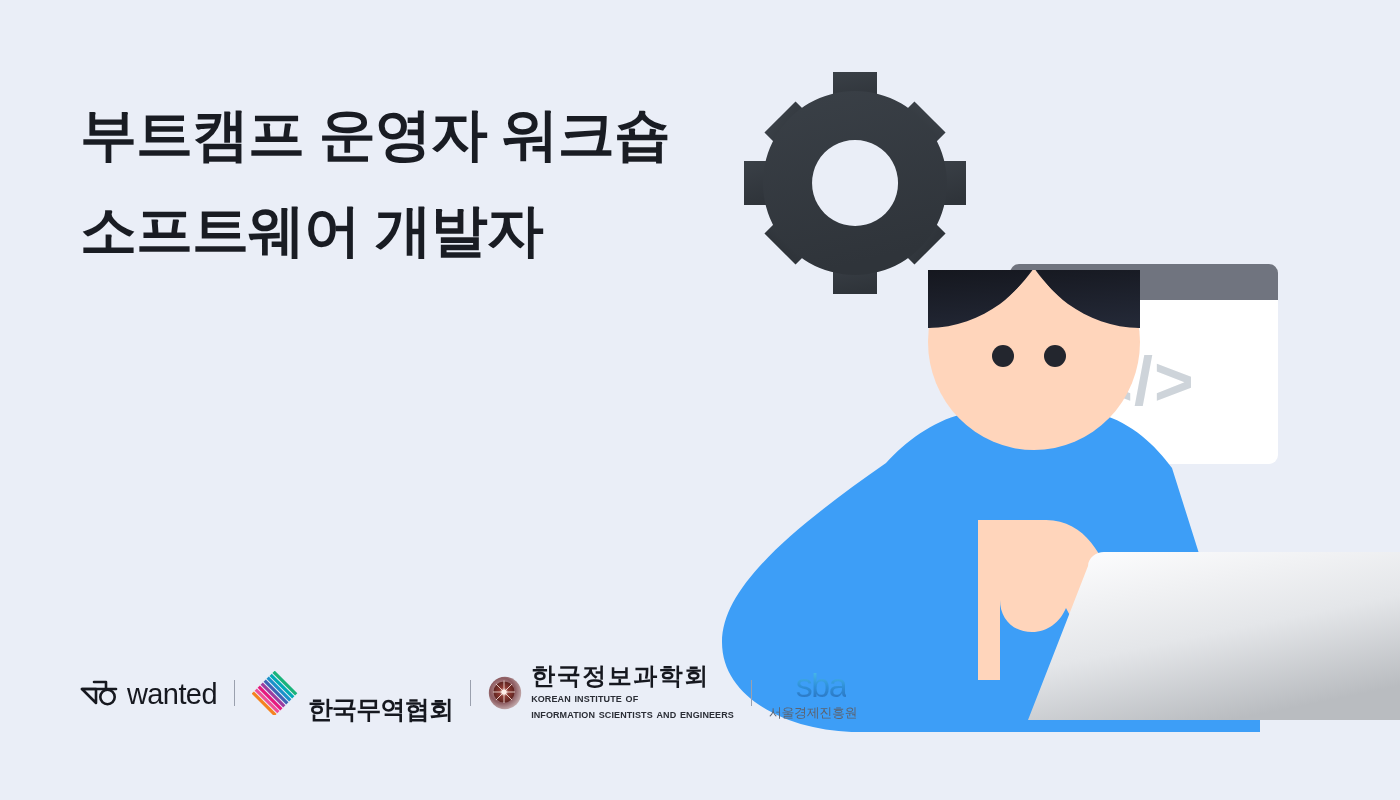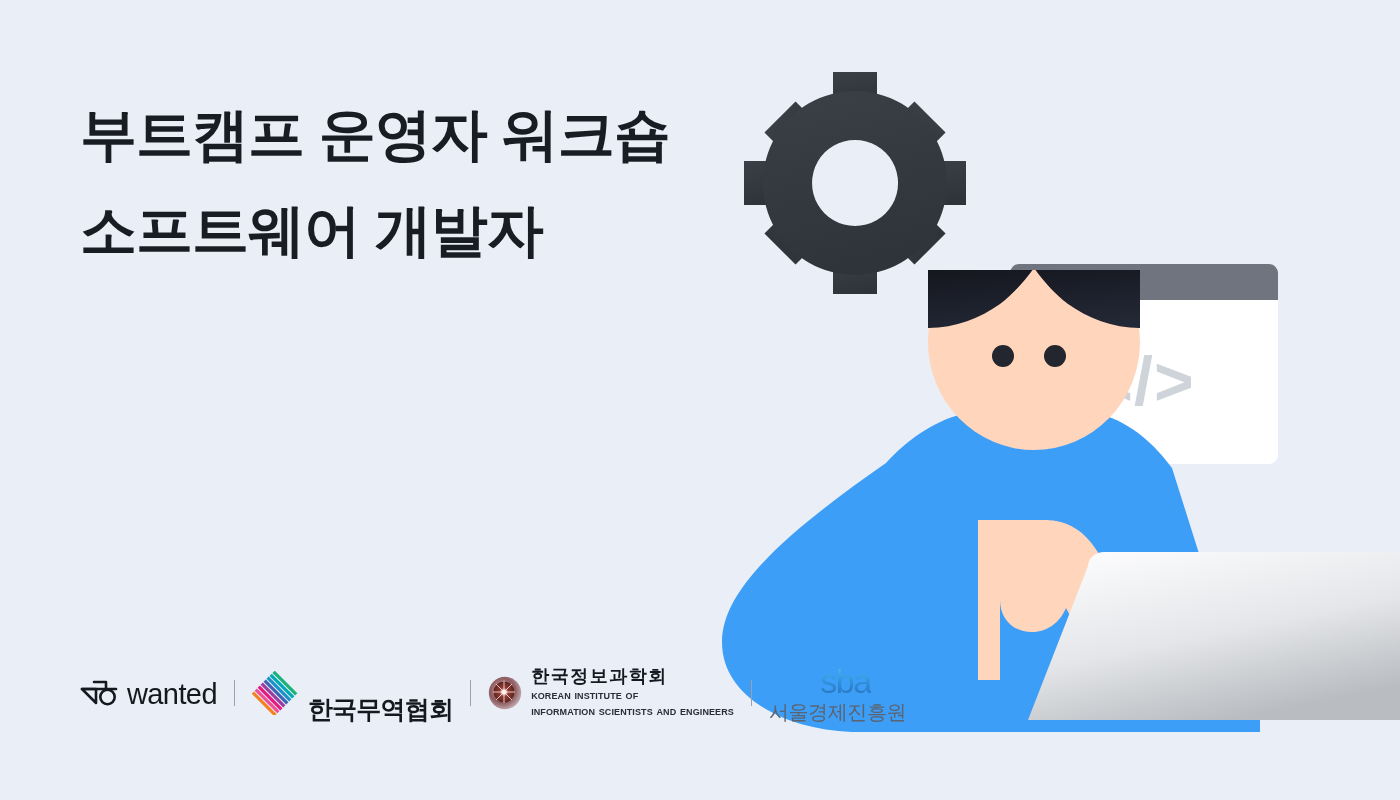--- a/index.html
+++ b/index.html
@@ -137,21 +137,21 @@
 
   
   #logo-kiise { gap: 9px; }
   #logo-kiise .kiise-text {
     display: flex;
     flex-direction: column;
     justify-content: center;
     line-height: 1;
   }
   #logo-kiise .kiise-kor {
-    font-size: 18px;
+    font-size: 24px;
     font-weight: 700;
     color: #16181f;
     letter-spacing: 1.5px;
     margin-bottom: 2px;
   }
   #logo-kiise .kiise-eng {
     font-size: 13px;
     font-weight: 700;
     color: #2a2d35;
     letter-spacing: 0.1px;
@@ -173,21 +173,21 @@
     letter-spacing: -1.5px;
     background: linear-gradient(180deg, #4ec3ef 0%, #2f8fd8 55%, #2b6fbd 100%);
     -webkit-background-clip: text;
     background-clip: text;
     color: #3192d6;
     -webkit-text-fill-color: transparent;
     line-height: 1;
     margin-left: 16px;
   }
   #logo-sba .sba-kor {
-    font-size: 20px;
+    font-size: 13px;
     font-weight: 500;
     color: #5c6370;
     letter-spacing: -0.4px;
     margin-top: 4px;
   }
 </style>
 </head>
 <body>
 
 <div id="banner">

